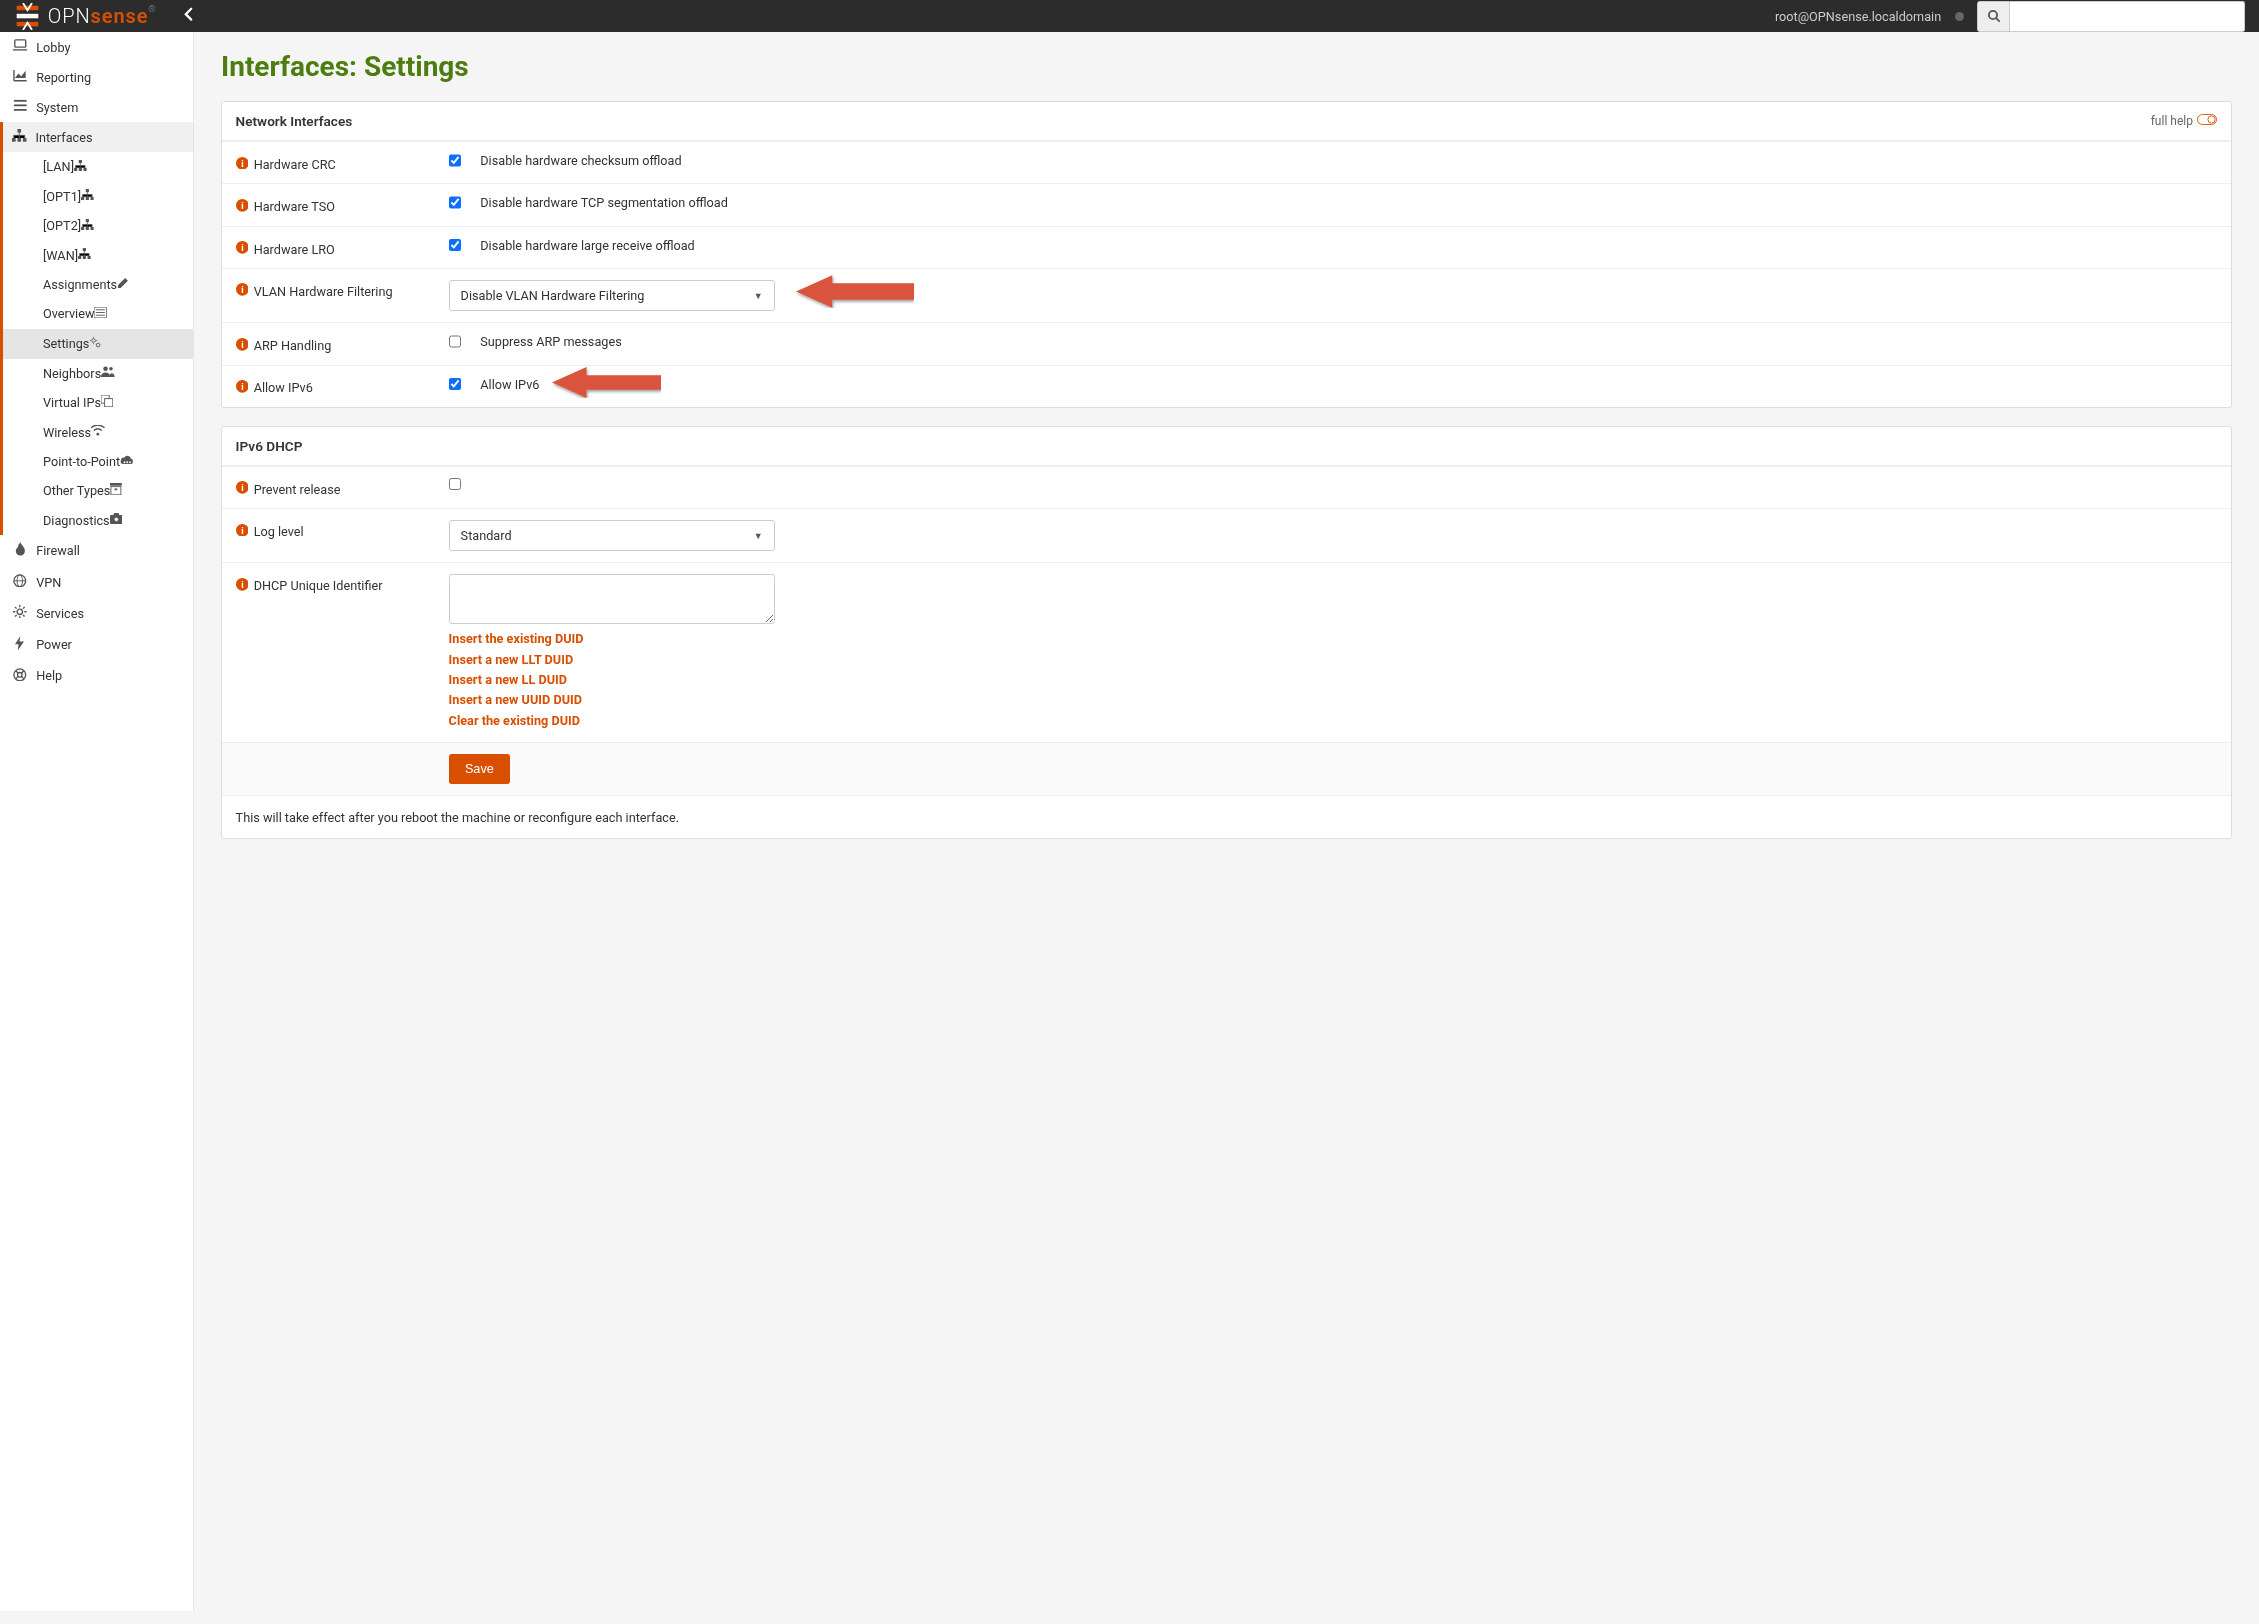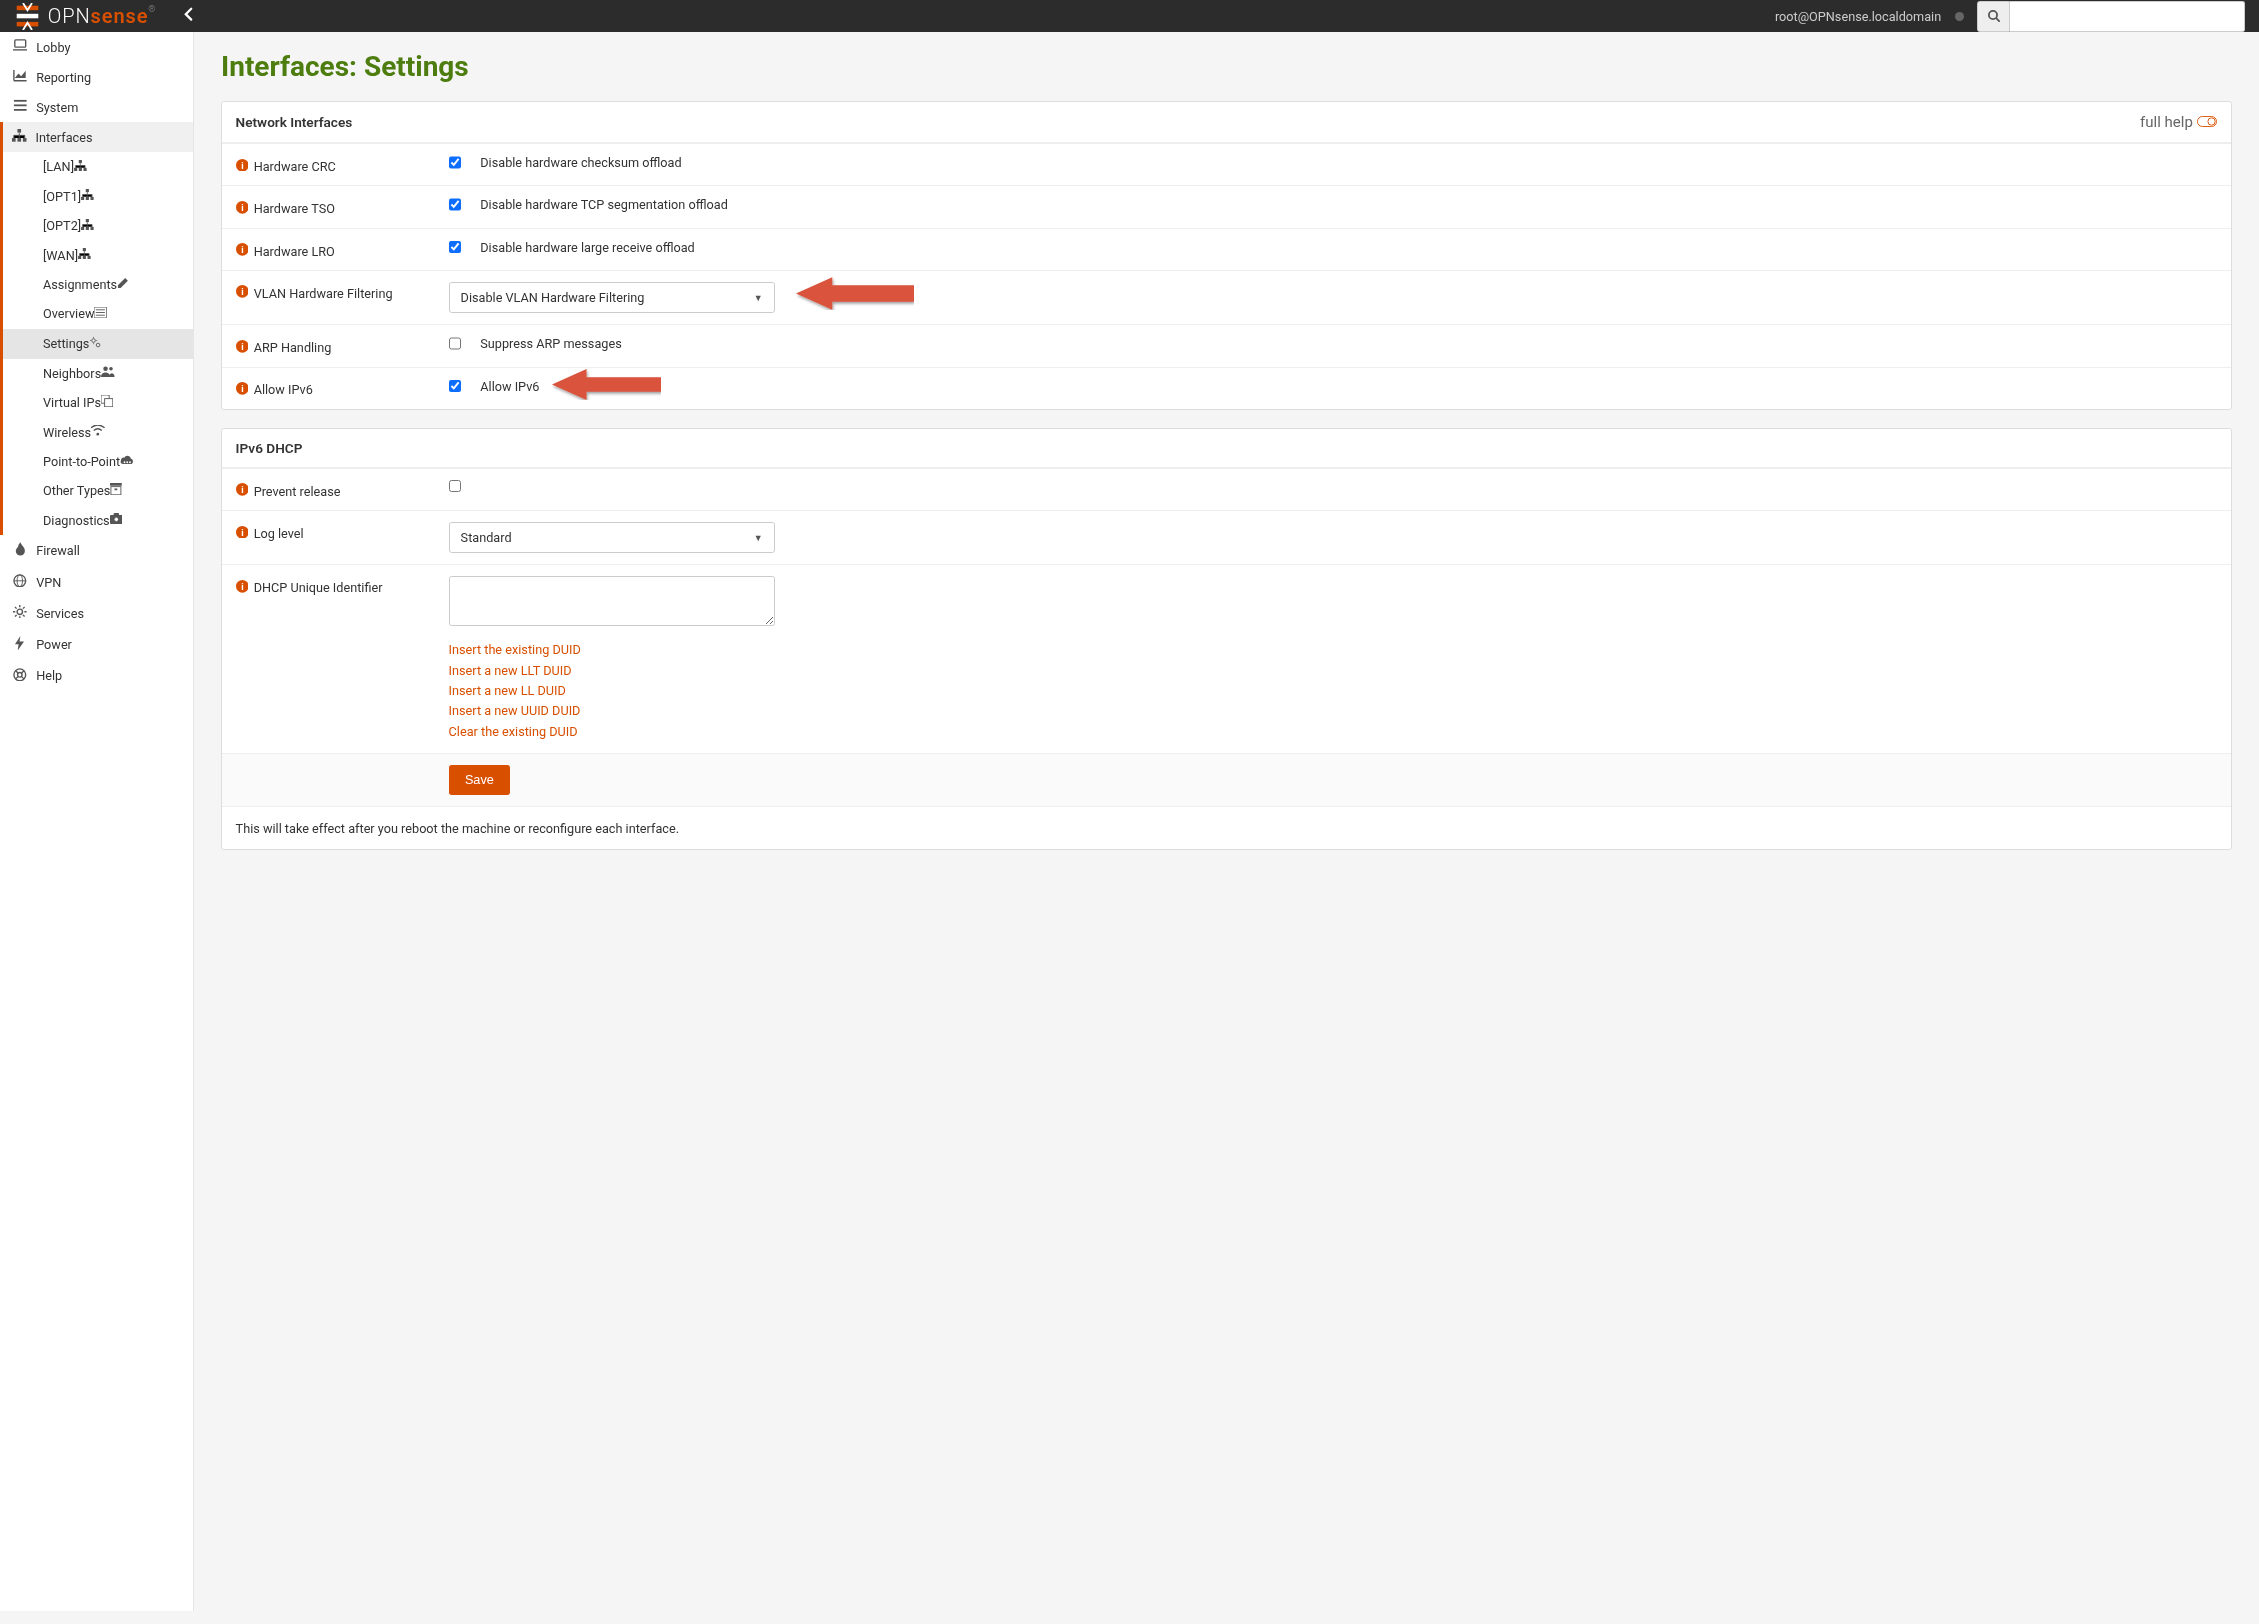--- a/index.html
+++ b/index.html
@@ -35,36 +35,36 @@
 .nav-sub.active { background: #e5e5e5; }
 .nav-sub-icon { color: #555; font-size: 11px; }
 
 
 .page-title { font-size: 28px; font-weight: 700; color: #4d7c0f; margin-bottom: 18px; }
 
 
 .panel { background: #fff; border: 0.9px solid #ddd; border-radius: 2.7px; margin-bottom: 18px; }
 .panel-header { display: flex; justify-content: space-between; align-items: center; padding: 11px 13.6px; border-bottom: 0.9px solid #eee; }
 .panel-title { font-weight: 600; font-size: 13.6px; }
-.full-help { color: #666; font-size: 15px; display: flex; align-items: center; gap: 4.5px; cursor: pointer; }
+.full-help { color: #666; font-size: 12px; display: flex; align-items: center; gap: 4.5px; cursor: pointer; }
 .toggle-icon { color: #d94f00; }
 
 .form-row { display: flex; align-items: flex-start; padding: 11px 13.6px; border-top: 0.9px solid #eee; position: relative; }
 .form-row:first-of-type { border-top: none; }
 .form-label { width: 213px; display: flex; align-items: center; gap: 5.4px; padding-top: 3.6px; }
 .info-icon { color: #d94f00; cursor: help; }
 .form-control-area { flex: 1; }
 .chk-line { display: flex; align-items: center; gap: 19px; }
 .chk { accent-color: #0d6efd; width: 12.7px; height: 12.7px; }
 
 .select-wrap { border: 0.9px solid #ccc; border-radius: 2.7px; padding: 7.2px 11px; width: 326px; display: flex; justify-content: space-between; align-items: center; cursor: pointer; background: #fff; }
 .caret { font-size: 9px; color: #555; }
 
 .textarea { width: 326px; height: 50px; border: 0.9px solid #ccc; border-radius: 2.7px; padding: 5.4px; resize: both; }
-.duid-links { margin-top: 11px; }
+.duid-links { margin-top: 2px; font-weight: bold; }
 .duid-links a { display: block; color: #d94f00; text-decoration: none; line-height: 1.6; cursor: pointer; font-size: 12.7px; }
 
 .save-btn { background: #d94f00; color: #fff; border: none; padding: 8.1px 16.3px; border-radius: 2.7px; cursor: pointer; font-size: 12.7px; }
 
 .footer-note { padding: 13.6px; border-top: 0.9px solid #eee; color: #333; }
 
 
 .arrow { position: absolute; }
 .arrow svg { display: block; }
 </style>

